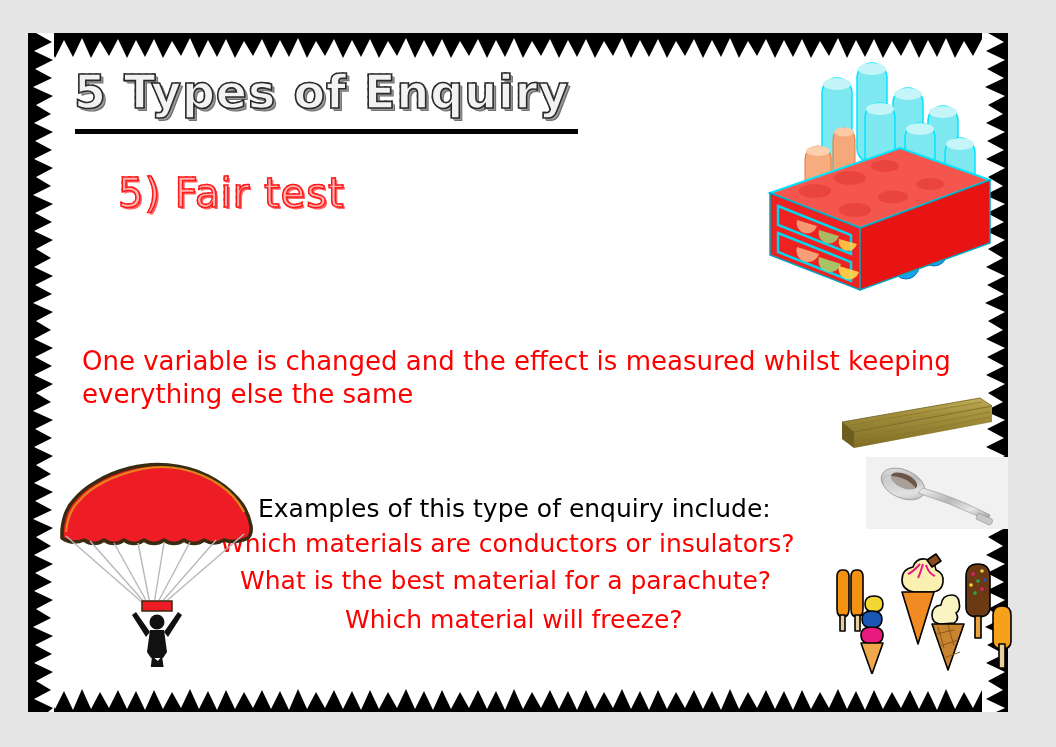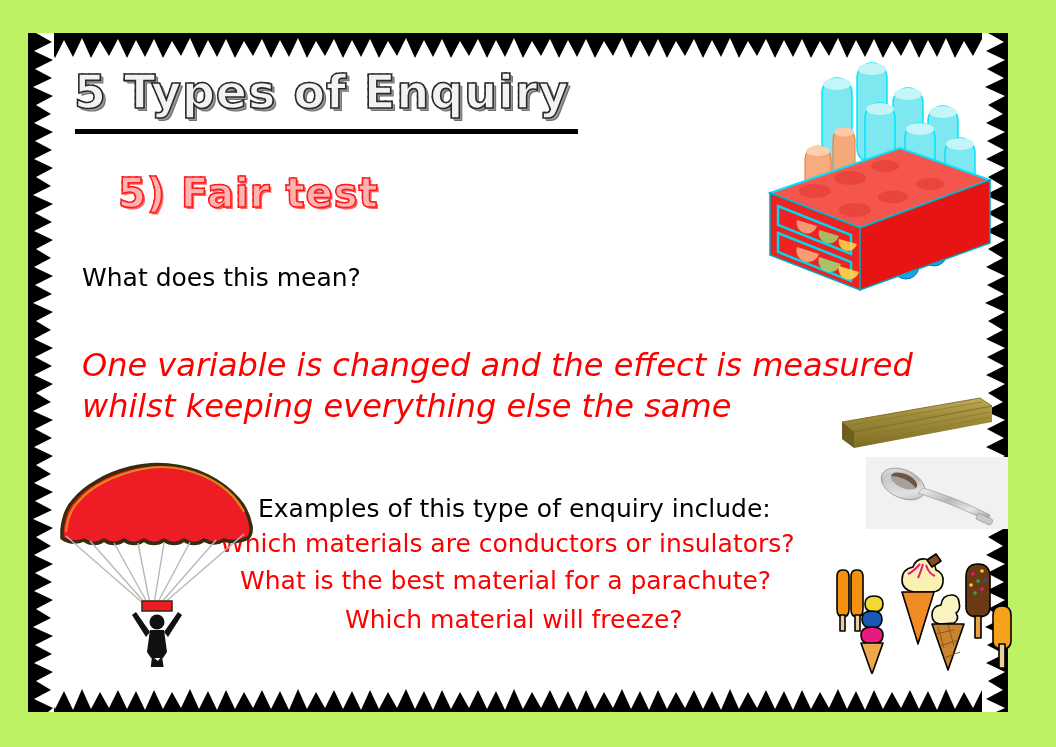--- a/index.html
+++ b/index.html
@@ -1,19 +1,19 @@
 <!DOCTYPE html>
 <html><head>
 <meta charset="utf-8">
 <style>
   html,body{margin:0;padding:0;background:#ffffff;}
   body{width:1056px;height:747px;overflow:hidden;
        font-family:"DejaVu Sans","Liberation Sans",sans-serif;}
 
-  #slide{position:relative;width:1056px;height:747px;background:#bef264;}
+  #slide{position:relative;width:1056px;height:747px;background:#e5e5e5;}
 
   
   #frame{position:absolute;left:28px;top:33px;width:980px;height:679px;}
   .bar{position:absolute;background:#000;}
   .bar-top{left:0;top:0;width:980px;height:26px;}
   .bar-bottom{left:0;top:653px;width:980px;height:26px;}
   .bar-left{left:0;top:0;width:26px;height:679px;}
   .bar-right{left:954px;top:0;width:26px;height:679px;}
   .zig{position:absolute;width:100%;height:100%;}
   #inner-white{position:absolute;left:26px;top:26px;width:928px;height:627px;
@@ -26,33 +26,33 @@
          color:#f2f2f2;
          -webkit-text-stroke:1.6px #2b2b2b;
          text-shadow:2px 2px 0 #9a9a9a, 3px 3px 0 #707070;
          background-image:repeating-linear-gradient(45deg,#4a4a4a 0 2px,transparent 2px 5px);
          -webkit-background-clip:text;background-clip:text;
          white-space:nowrap;line-height:1.05;}
   #title-rule{position:absolute;left:75px;top:129px;width:503px;height:5px;background:#000;}
 
   #subtitle{position:absolute;left:118px;top:170px;
             font-family:"DejaVu Sans","Liberation Sans",sans-serif;
-            font-size:40px;font-weight:bold;letter-spacing:1px;
+            font-size:40px;font-weight:normal;letter-spacing:1px;
             color:#ffb3b3;
             -webkit-text-stroke:1.5px #ff1a1a;
             text-shadow:2px 2px 0 #ff6666;
             background-image:repeating-linear-gradient(45deg,#ff0000 0 2px,transparent 2px 5px);
             -webkit-background-clip:text;background-clip:text;
             white-space:nowrap;}
 
   
   .txt{position:absolute;font-family:"DejaVu Sans","Liberation Sans",sans-serif;
        white-space:pre;line-height:1.28;}
   #q1{left:82px;top:262px;font-size:25px;color:#000;}
-  #stmt{left:82px;top:345px;font-size:32px;color:#ff0000;width:890px;white-space:normal;font-style:italic;}
+  #stmt{left:82px;top:345px;font-size:26px;color:#ff0000;width:890px;white-space:normal;}
   #ex-head{left:258px;top:493px;font-size:25px;color:#000;}
   .ex{font-size:25px;color:#ff0000;text-align:center;}
   #ex1{left:220px;top:528px;}
   #ex2{left:240px;top:565px;text-align:center;}
   #ex3{left:345px;top:604px;}
 
   
   #rack{position:absolute;left:745px;top:58px;width:270px;height:250px;}
 
   
@@ -102,21 +102,20 @@
     <div id="inner-white"></div>
   </div>
 
   <div id="title-wrap">
     <div id="title">5 Types of Enquiry</div>
   </div>
   <div id="title-rule"></div>
 
   <div id="subtitle">5) Fair test</div>
 
-  <div class="txt" id="q1">What does this mean?</div>
   <div class="txt" id="stmt">One variable is changed and the effect is measured whilst keeping everything else the same</div>
   <div class="txt" id="ex-head">Examples of this type of enquiry include:</div>
   <div class="txt ex" id="ex1">Which materials are conductors or insulators?</div>
   <div class="txt ex" id="ex2">What is the best material for a parachute?</div>
   <div class="txt ex" id="ex3">Which material will freeze?</div>
 
   <div id="rack">
     <svg viewBox="0 0 270 250" width="270" height="250">
       <defs>
         <g id="tubeC">

